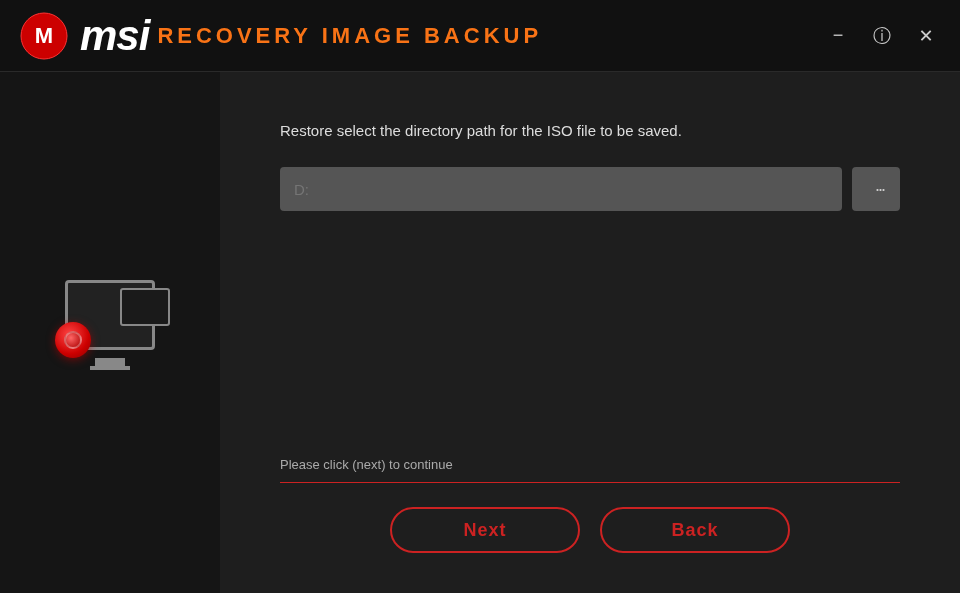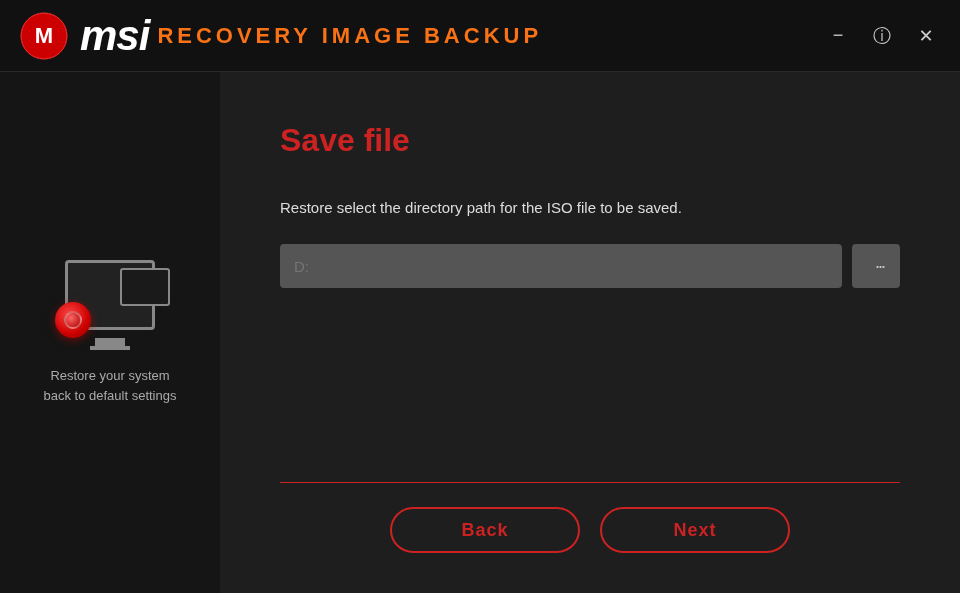--- a/index.html
+++ b/index.html
@@ -290,40 +290,36 @@
   <div class="sidebar">
     <div class="sidebar-icon-wrapper">
       <div class="monitor-icon"></div>
       <div class="monitor-stand"></div>
       <div class="monitor-base"></div>
       <div class="monitor-small"></div>
       <div class="red-circle-icon">
         <div class="red-circle-inner"></div>
       </div>
     </div>
-    <div class="sidebar-text">
-      <span>Restore your system</span><br>
-      <span>back to default settings</span>
-    </div>
   </div>
 
   <div class="content-area">
-    <h1 class="page-title">Save file</h1>
 
     <p class="instruction-text">Restore select the directory path for the ISO file to be saved.</p>
 
     <div class="path-row">
       <input class="path-input" type="text" placeholder="D:" style="">
       <button class="browse-button">···</button>
     </div>
 
     <div class="spacer"></div>
 
     <div class="bottom-section">
+      <p class="hint-text">Please click (next) to continue</p>
       <div class="divider-line"></div>
       <div class="button-row">
+        <button class="nav-button">Next</button>
         <button class="nav-button">Back</button>
-        <button class="nav-button">Next</button>
       </div>
     </div>
   </div>
 
 </div>
 
 </body></html>

